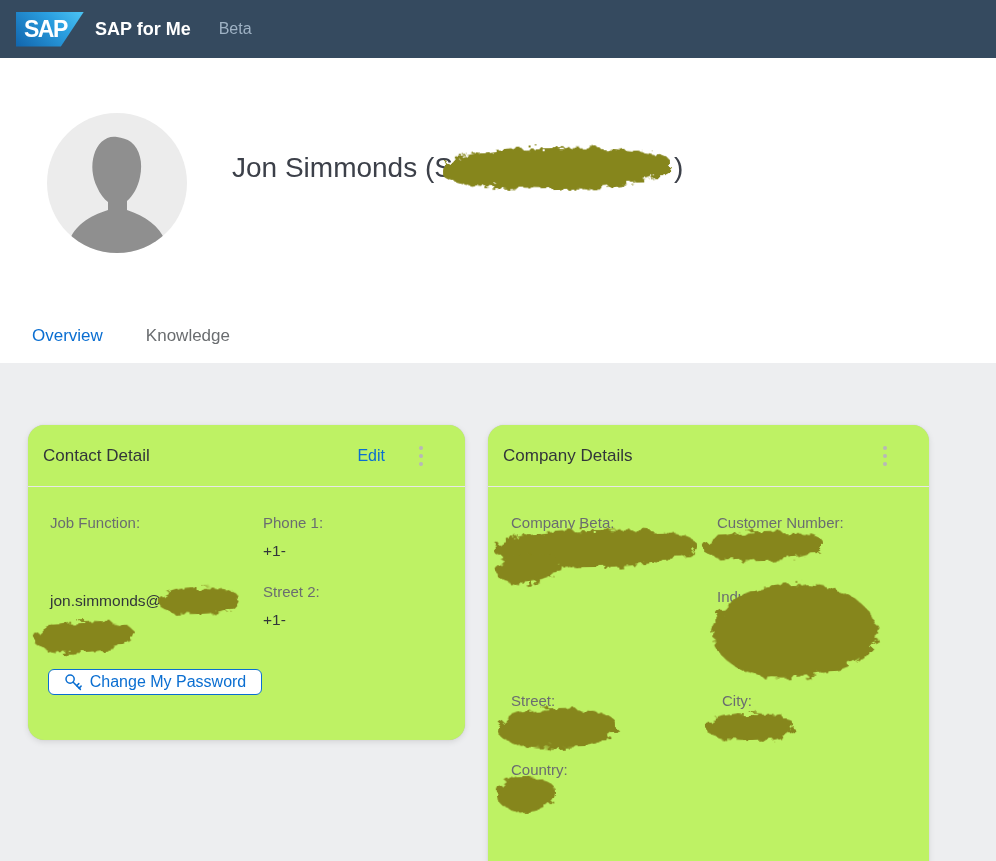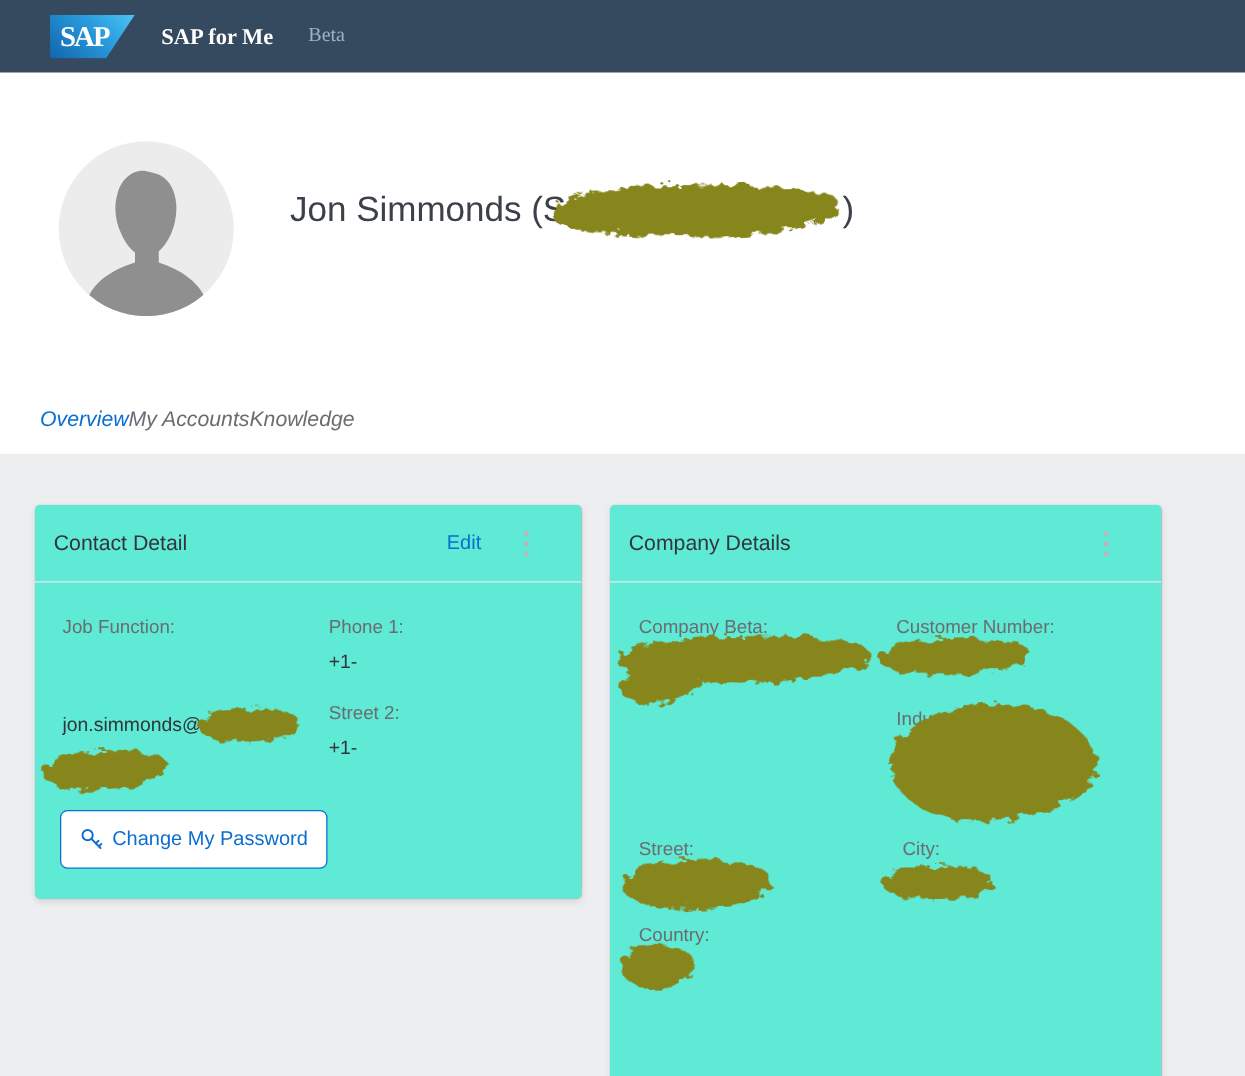--- a/index.html
+++ b/index.html
@@ -15,63 +15,63 @@
     --avatar-bg:#ececec;
     --avatar-fg:#8f8f8f;
   }
   *{box-sizing:border-box;margin:0;padding:0;}
   html,body{background:#fff;}
   body{font-family:"Liberation Sans","DejaVu Sans",sans-serif;}
   .page{position:relative;width:996px;height:861px;background:#fff;overflow:hidden;}
 
   
   .shellbar{position:absolute;top:0;left:0;width:100%;height:58px;background:var(--header-bg);
-    display:flex;align-items:center;padding-left:40px;font-family:Liberation Serif, serif;}
+    display:flex;align-items:center;padding-left:16px;}
   .sap-logo{width:68px;height:35px;clip-path:polygon(0 0,100% 0,66% 100%,0 100%);
     background:linear-gradient(225deg,#4cc4f3 0%,#2b9fe0 38%,#1165ad 100%);
     display:flex;align-items:center;padding-left:8px;flex:none;cursor:pointer;}
   .sap-logo span{color:#fff;font-weight:bold;font-size:23px;letter-spacing:-1.5px;line-height:35px;}
-  .app-title{color:#fff;font-size:18px;font-weight:bold;margin-left:21px;}
+  .app-title{color:#fff;font-size:18px;font-weight:bold;margin-left:11px;}
   .beta{color:var(--beta-gray);font-size:16px;margin-left:28px;}
 
   
   .avatar{position:absolute;left:47px;top:113px;width:140px;height:140px;border-radius:50%;
     background:var(--avatar-bg);overflow:hidden;}
   .avatar svg{display:block;width:100%;height:100%;}
   .profile-title{position:absolute;left:232px;top:144px;height:48px;display:flex;align-items:center;
     font-size:28px;color:#3c4049;white-space:nowrap;}
 
   
   .tabs{position:absolute;left:0;top:310px;width:100%;height:53px;background:#fff;
-    display:flex;padding:15px 0 0 32px;font-style:italic;}
+    display:flex;gap:43px;padding:15px 0 0 32px;}
   .tab{position:relative;font-size:17px;color:var(--label-gray);line-height:22px;cursor:pointer;}
   .tab.active{color:var(--accent-blue);}
   .tab.active::after{content:"";position:absolute;left:0;right:0;bottom:-9px;height:5px;
     background:var(--accent-blue);border-radius:3px;}
 
   
   .main{position:absolute;left:0;top:363px;width:100%;height:498px;background:var(--page-bg);}
-  .card{position:absolute;background:#5eead4;border-radius:4px;
-    box-shadow:0 2px 6px rgba(0,0,0,.10),0 0 1px rgba(0,0,0,.18);}
+  .card{position:absolute;background:#bef264;border-radius:16px;
+    box-shadow:0 2px 6px rgba(0,0,0,.10),0 0 1px rgba(0,0,0,.18);margin-top:21px;}
   .card-head{height:62px;display:flex;align-items:center;padding:0 38px 0 15px;
     border-bottom:1px solid var(--divider);}
   .card-title{flex:1;font-size:17px;color:var(--text-dark);}
   .edit-link{color:var(--accent-blue);font-size:16px;margin-right:30px;cursor:pointer;text-decoration:none;}
   .kebab{display:flex;flex-direction:column;gap:4px;cursor:pointer;padding:4px;}
   .kebab i{width:4px;height:4px;border-radius:50%;background:var(--kebab-gray);}
 
   .contact-card{left:28px;top:41px;width:437px;height:315px;}
   .company-card{left:488px;top:41px;width:441px;height:490px;}
 
   .cd-body{position:relative;display:grid;grid-template-columns:213px 1fr;padding:25px 0 0 22px;}
   .field{min-height:69px;}
   .f-label{font-size:15px;color:var(--label-gray);line-height:22px;}
   .f-value{font-size:15.5px;color:var(--text-dark);line-height:22px;margin-top:6px;white-space:nowrap;}
 
-  .pwd-btn{position:absolute;left:20px;top:182px;width:214px;height:47px;background:#fff;
+  .pwd-btn{position:absolute;left:20px;top:182px;width:214px;height:26px;background:#fff;
     border:1px solid var(--accent-blue);border-radius:6px;color:var(--accent-blue);
     font-size:16px;font-family:inherit;display:flex;align-items:center;justify-content:center;gap:7px;cursor:pointer;}
 
   
   .co-label{position:absolute;font-size:15px;color:var(--label-gray);line-height:22px;}
 
   
   .redact{position:absolute;background:var(--redaction);filter:url(#roughF);
     border-radius:45% 55% 48% 52% / 55% 45% 52% 48%;}
   .redact-inline{display:inline-block;width:80px;height:28px;background:var(--redaction);
@@ -109,21 +109,20 @@
     </svg>
   </div>
   <div class="profile-title">
     <span>Jon Simmonds (S</span>
       <span class="title-redact"></span>
       <span>)</span>
   </div>
 
   <nav class="tabs">
     <div class="tab active">Overview</div>
-    <div class="tab">My Accounts</div>
     <div class="tab">Knowledge</div>
   </nav>
 
   <main class="main">
 
     <section class="card contact-card">
       <div class="card-head">
         <div class="card-title">Contact Detail</div>
         <a class="edit-link">Edit</a>
         <div class="kebab">

